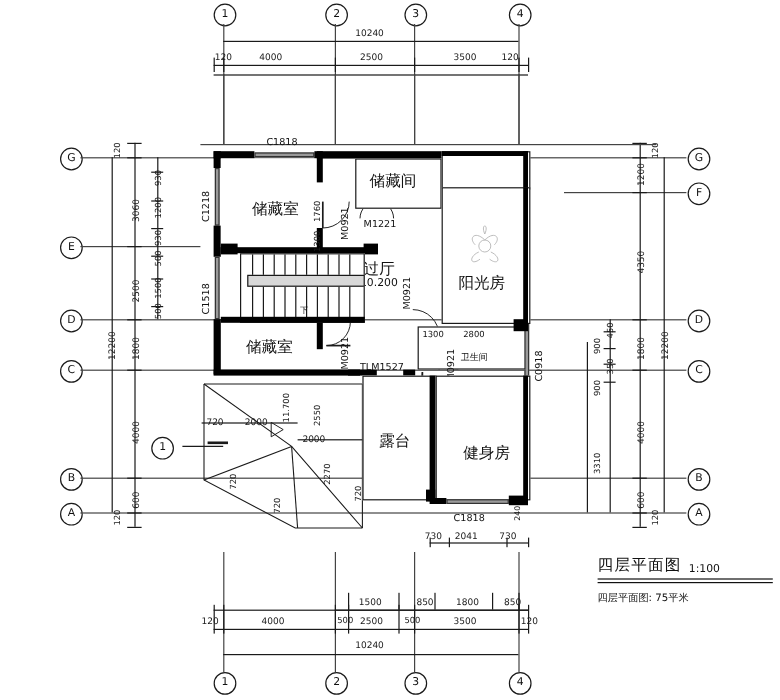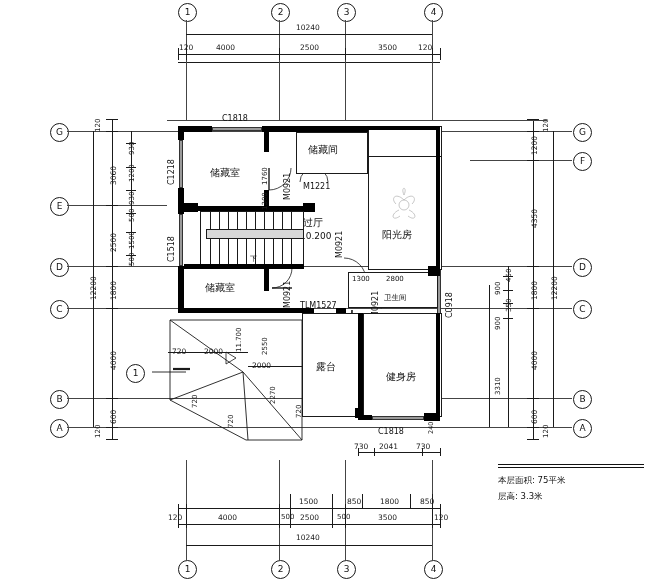--- a/index.html
+++ b/index.html
@@ -15,21 +15,21 @@
   .wall{position:absolute;background:#000;}
   .hatch{position:absolute;background:#9a9a9a;}
   .room{position:absolute;border:1px solid #1a1a1a;background:#fff;}
   .dim{position:absolute;white-space:nowrap;font-size:7.5px;color:#1a1a1a;
        font-family:"DejaVu Sans","Liberation Sans",sans-serif;line-height:1;}
   .dimv{position:absolute;white-space:nowrap;font-size:7.5px;color:#1a1a1a;
         line-height:1;transform-origin:0 0;transform:rotate(-90deg);}
   .lbl{position:absolute;white-space:nowrap;font-size:8px;color:#111;line-height:1;}
   .lblv{position:absolute;white-space:nowrap;font-size:8px;color:#111;
         line-height:1;transform-origin:0 0;transform:rotate(-90deg);}
-  .cn{position:absolute;white-space:nowrap;font-size:10px;color:#111;
+  .cn{position:absolute;white-space:nowrap;font-size:13px;color:#111;
       font-family:"DejaVu Sans",sans-serif;line-height:1;}
 
   
   .bub{position:absolute;width:17px;height:17px;border:1px solid #1a1a1a;
        border-radius:50%;background:#fff;font-size:9px;line-height:16px;
        text-align:center;color:#111;}
 
   
   #title-block{position:absolute;left:498px;top:462px;width:146px;}
   .t-main{font-size:13px;color:#111;letter-spacing:1px;}
@@ -373,19 +373,22 @@
   <div class="ln v" style="left:290px;top:504px;height:24px;"></div>
   <div class="ln v" style="left:332px;top:504px;height:24px;"></div>
   <div class="ln v" style="left:345px;top:504px;height:24px;"></div>
   <div class="ln v" style="left:432px;top:504px;height:24px;"></div>
   <div class="ln v" style="left:440px;top:504px;height:24px;"></div>
 
   <div class="ln h" style="left:186px;top:545px;width:246px;"></div>
   <div class="dim" style="left:296px;top:534px;">10240</div>
 
   <div id="title-block">
+    <div style="display:flex;align-items:flex-end;gap:6px;">
+      <span class="t-main">四层平面图</span>
+      <span class="t-scale">1:100</span>
+    </div>
     <div class="t-rule1"></div>
     <div class="t-rule2"></div>
-    <div class="t-note">本层面积: 75平米</div>
-    <div class="t-note2">层高: 3.3米</div>
+    <div class="t-note">四层平面图: 75平米</div>
   </div>
 
 </div>
 
 </body></html>

